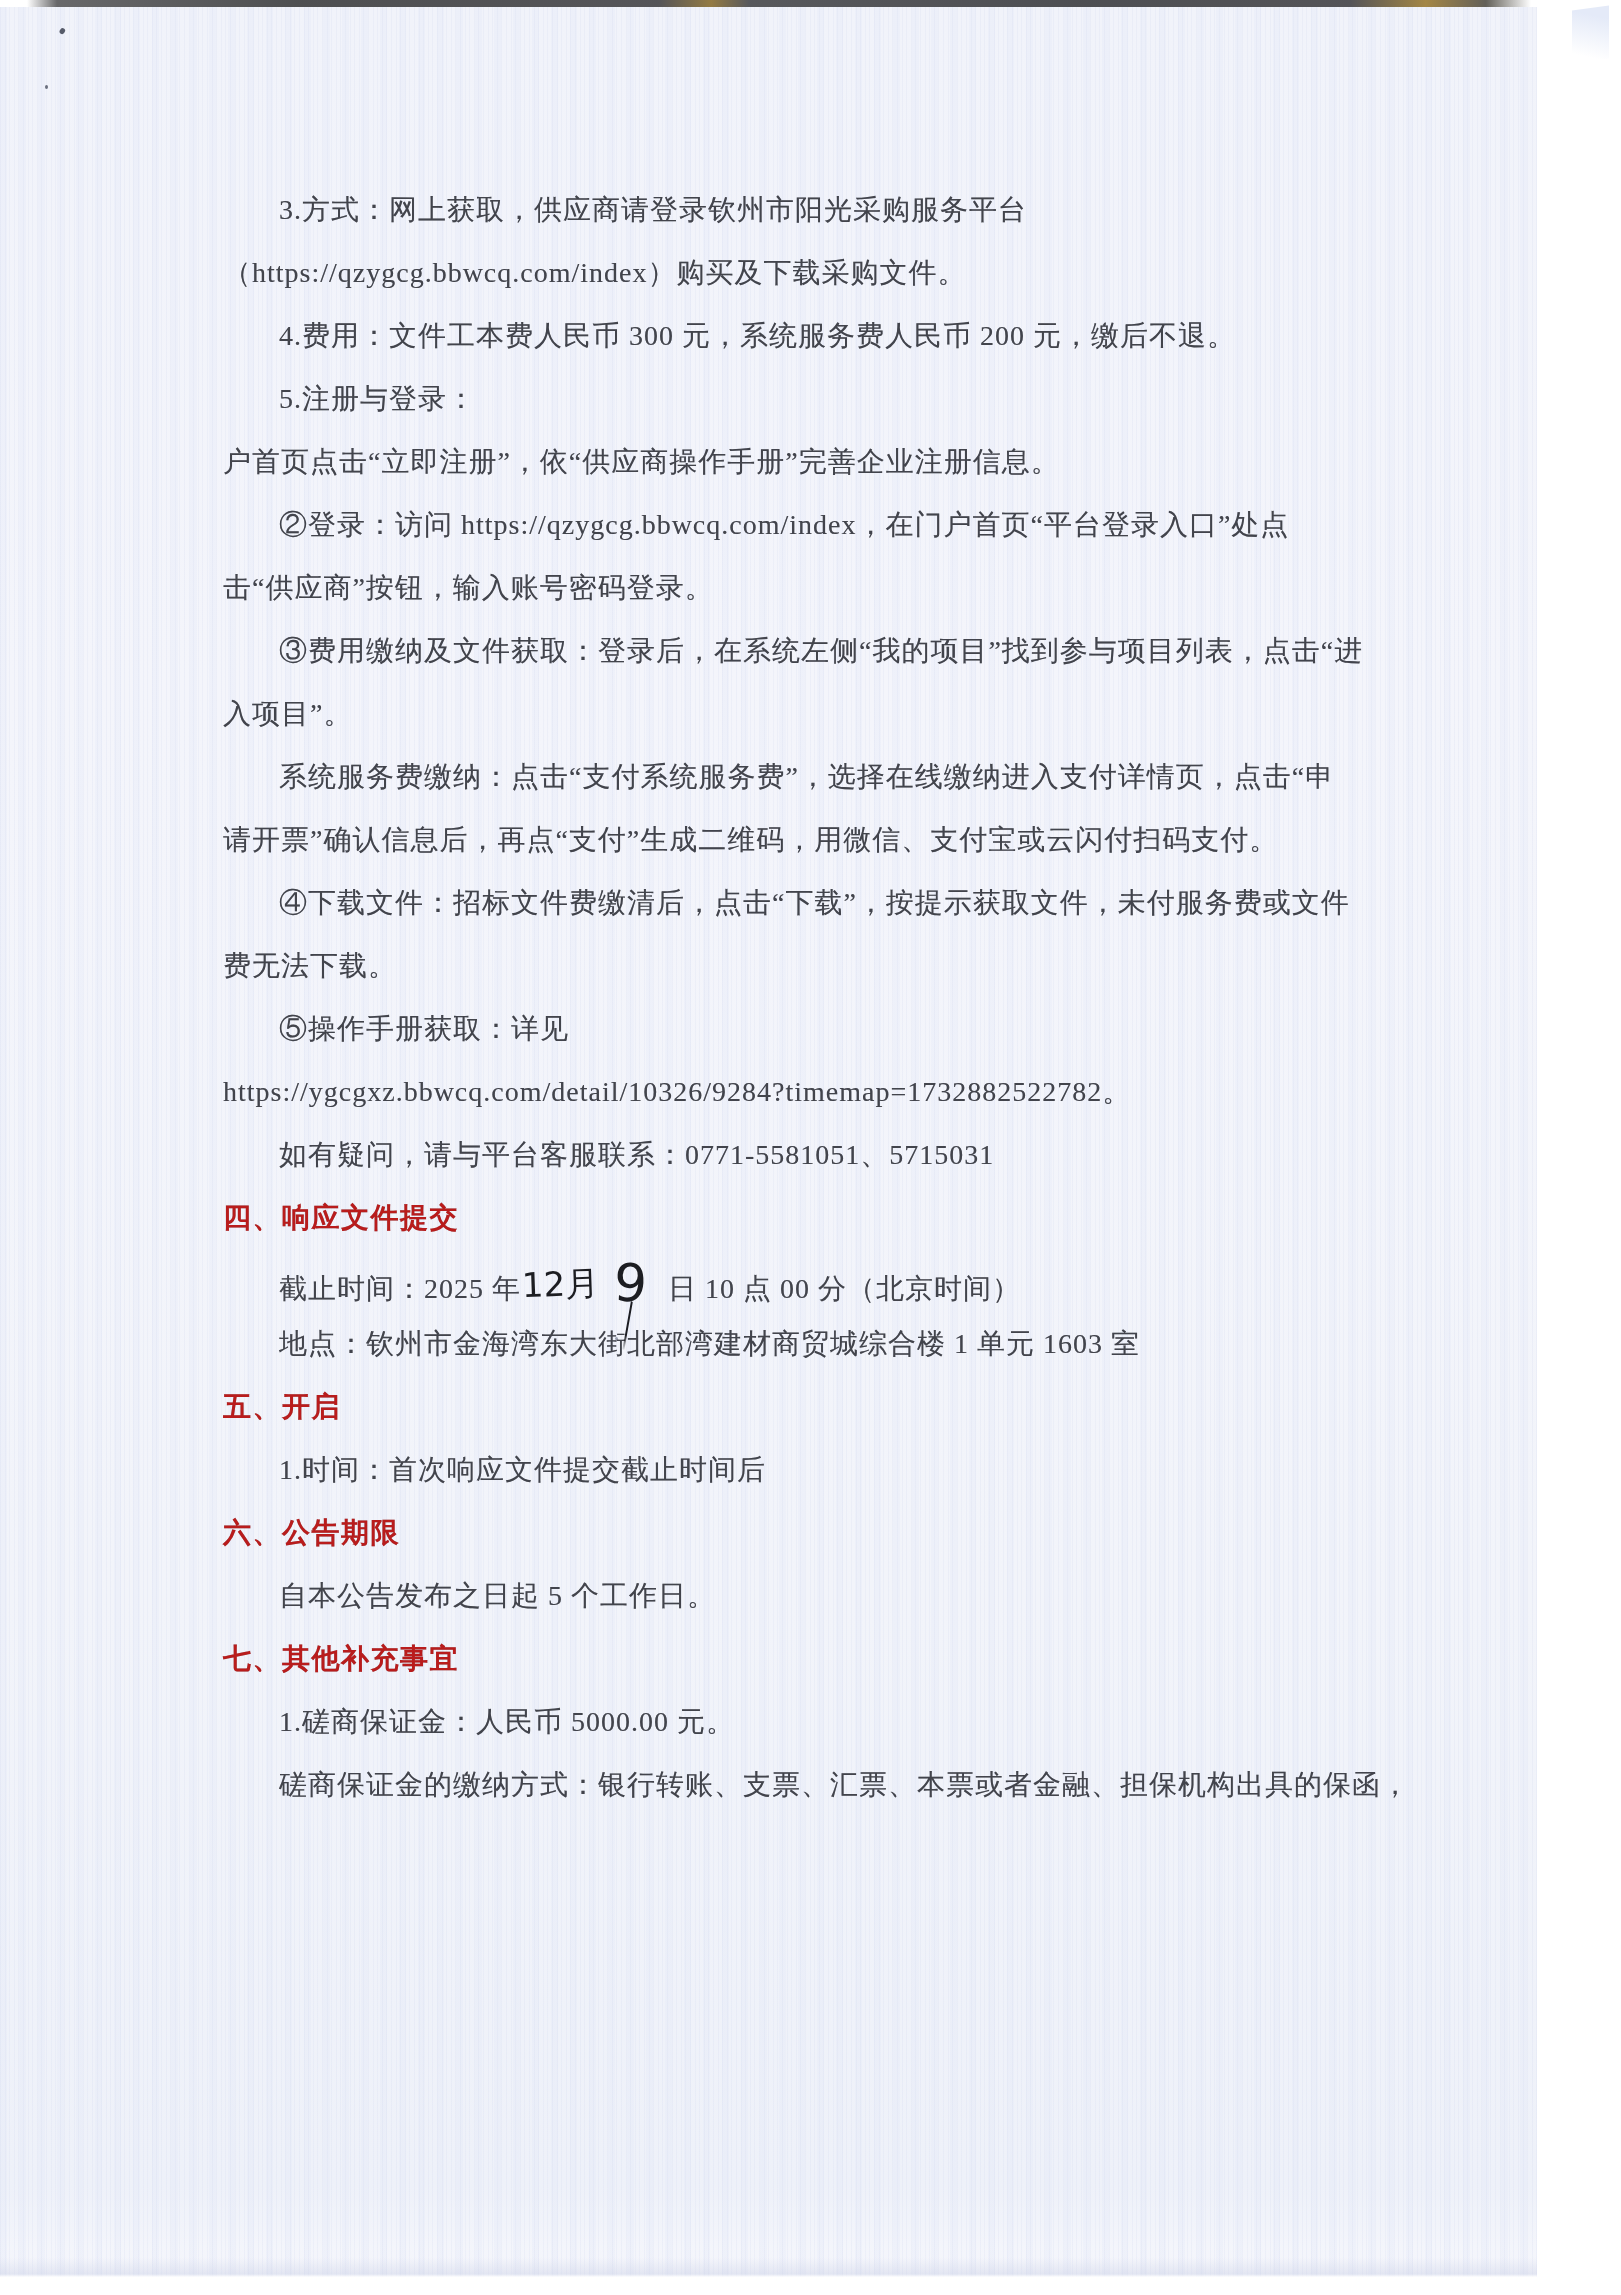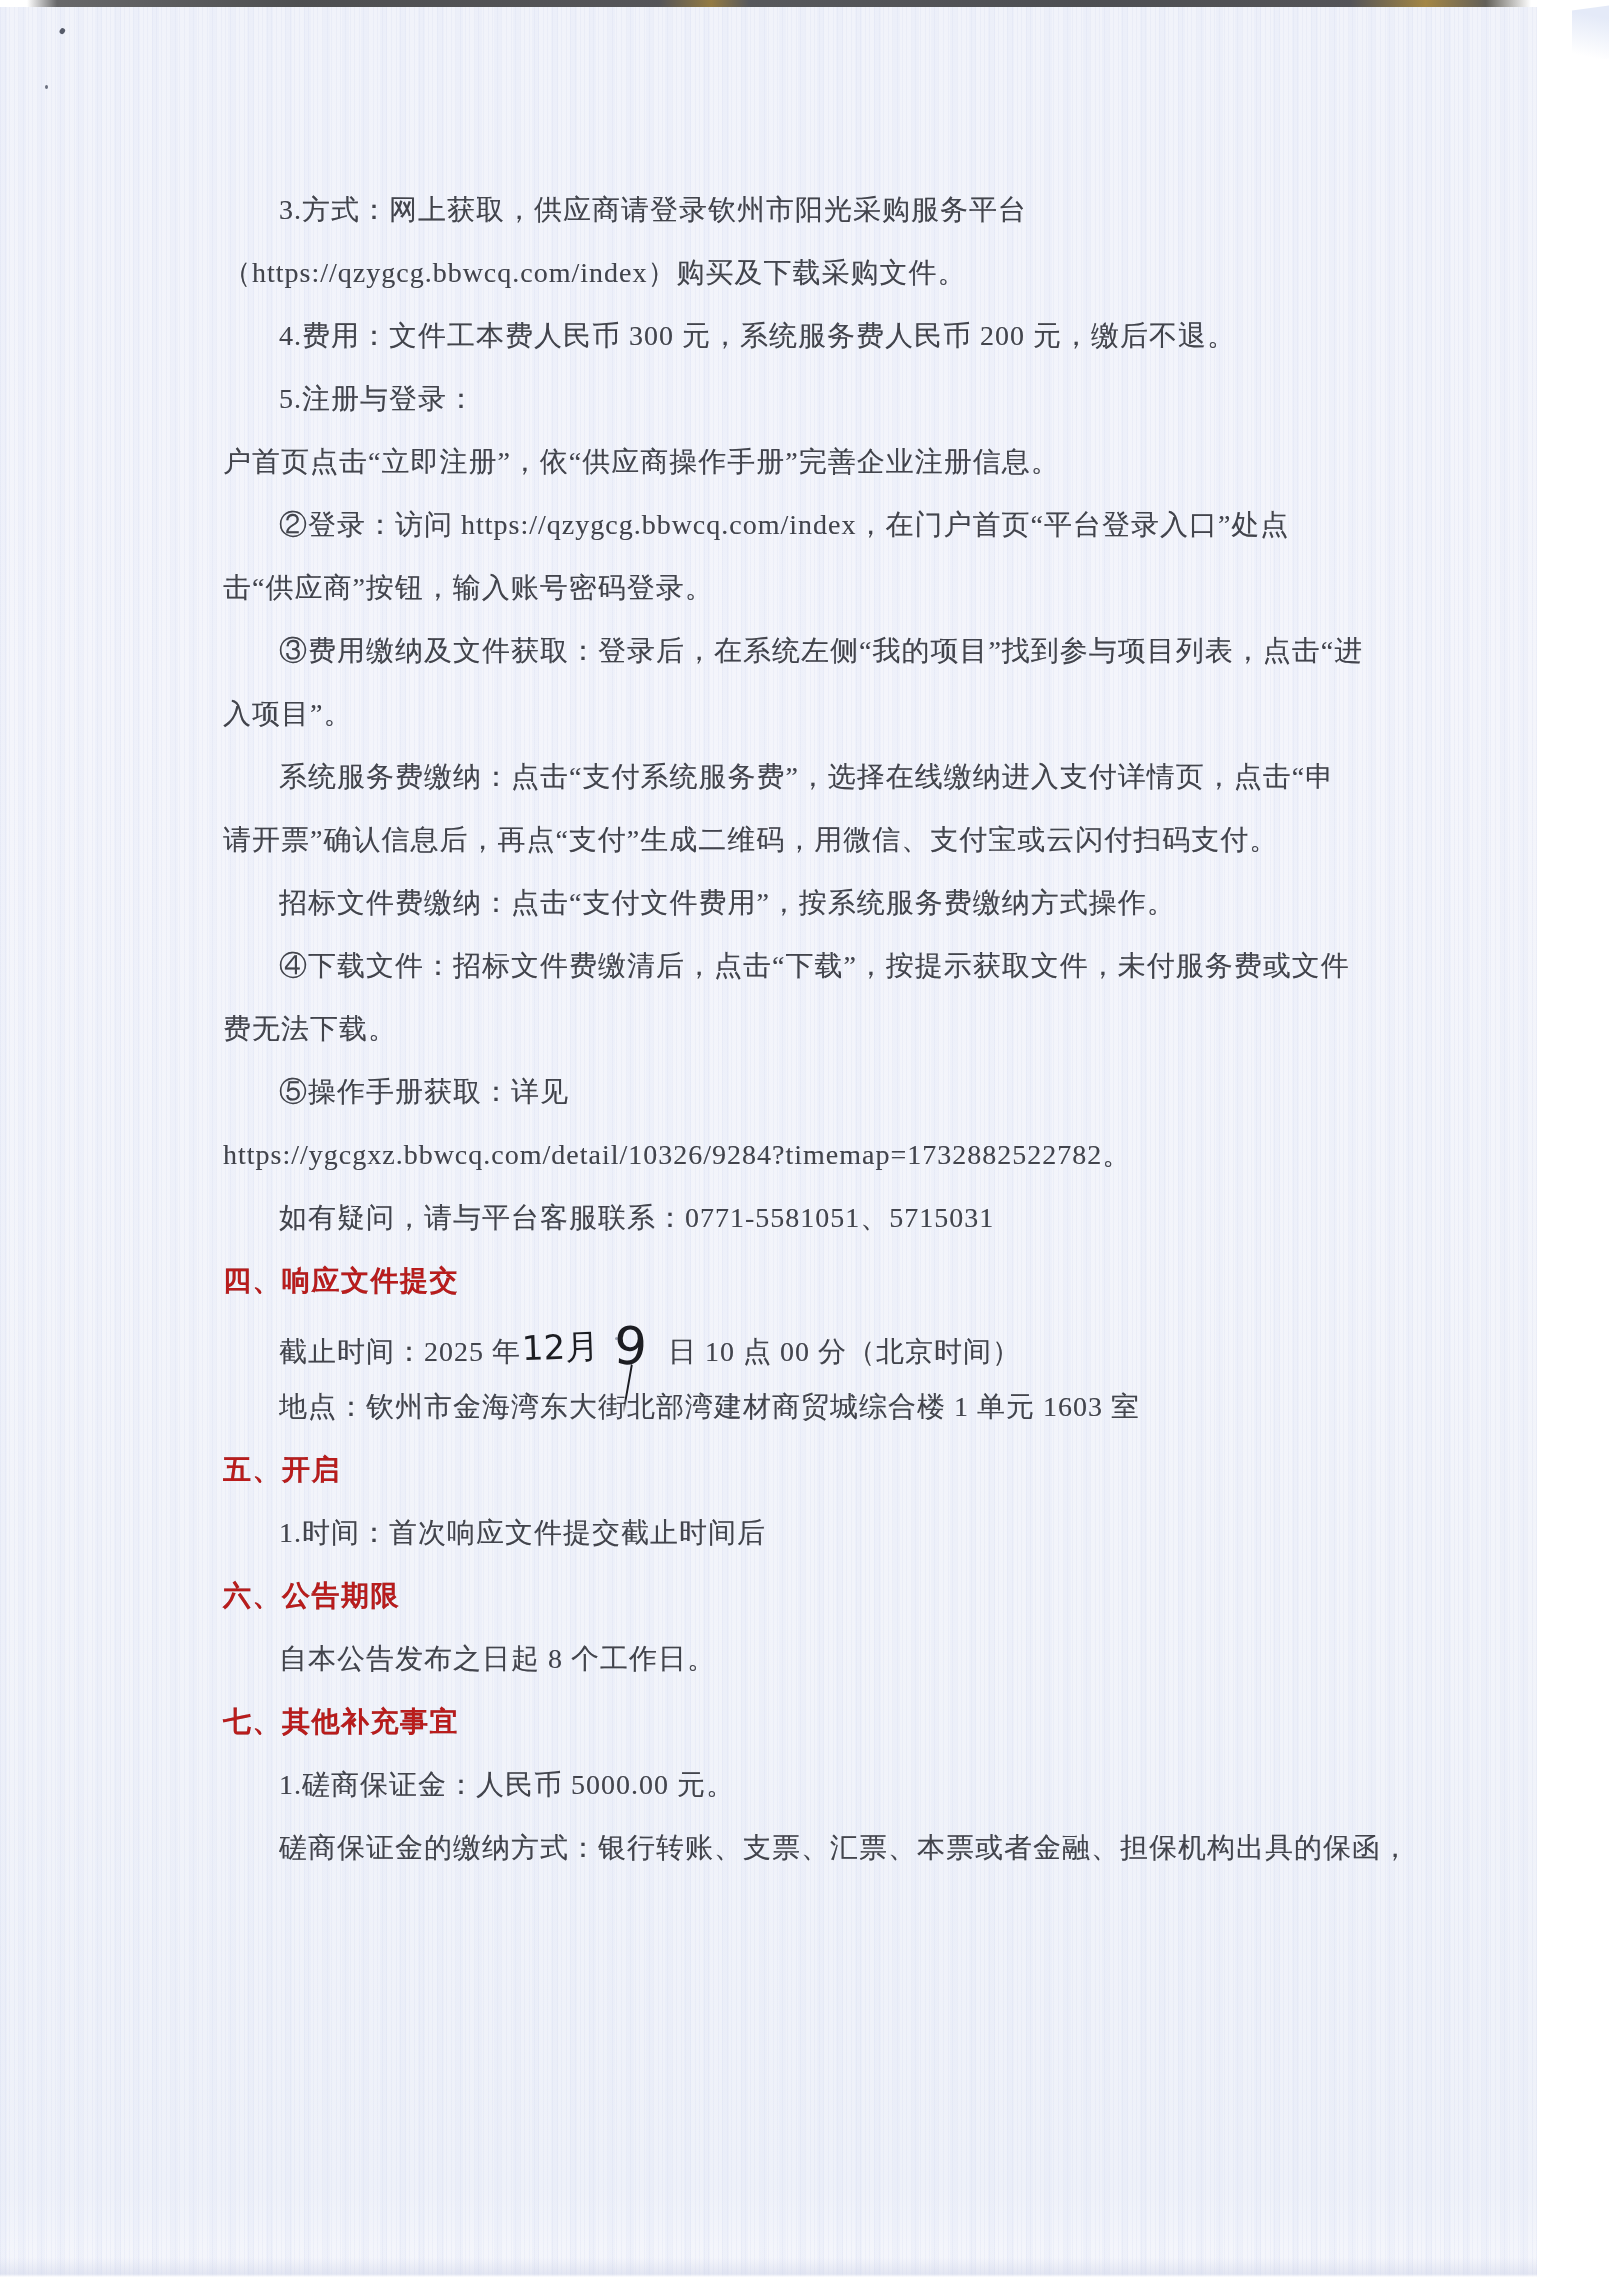--- a/index.html
+++ b/index.html
@@ -140,31 +140,30 @@
       <div class="line">（https://qzygcg.bbwcq.com/index）购买及下载采购文件。</div>
       <div class="line indent">4.费用：文件工本费人民币 300 元，系统服务费人民币 200 元，缴后不退。</div>
       <div class="line indent">5.注册与登录：</div>
       <div class="line">户首页点击“立即注册”，依“供应商操作手册”完善企业注册信息。</div>
       <div class="line indent">②登录：访问 https://qzygcg.bbwcq.com/index，在门户首页“平台登录入口”处点</div>
       <div class="line">击“供应商”按钮，输入账号密码登录。</div>
       <div class="line indent">③费用缴纳及文件获取：登录后，在系统左侧“我的项目”找到参与项目列表，点击“进</div>
       <div class="line">入项目”。</div>
       <div class="line indent">系统服务费缴纳：点击“支付系统服务费”，选择在线缴纳进入支付详情页，点击“申</div>
       <div class="line">请开票”确认信息后，再点“支付”生成二维码，用微信、支付宝或云闪付扫码支付。</div>
-      <div class="line indent">招标文件费缴纳：点击“支付文件费用”，按系统服务费缴纳方式操作。</div>
       <div class="line indent">④下载文件：招标文件费缴清后，点击“下载”，按提示获取文件，未付服务费或文件</div>
       <div class="line">费无法下载。</div>
       <div class="line indent">⑤操作手册获取：详见</div>
       <div class="line">https://ygcgxz.bbwcq.com/detail/10326/9284?timemap=1732882522782。</div>
       <div class="line indent">如有疑问，请与平台客服联系：0771-5581051、5715031</div>
       <div class="line heading">四、响应文件提交</div>
       <div class="line indent"><span class="seg-print">截止时间：2025 年</span><span class="seg-hand">12月</span><span class="seg-hand-big">9</span><span class="seg-print"> 日 10 点 00 分（北京时间）</span></div>
       <div class="line indent">地点：钦州市金海湾东大街北部湾建材商贸城综合楼 1 单元 1603 室</div>
       <div class="line heading">五、开启</div>
       <div class="line indent">1.时间：首次响应文件提交截止时间后</div>
       <div class="line heading">六、公告期限</div>
-      <div class="line indent">自本公告发布之日起 8 个工作日。</div>
+      <div class="line indent">自本公告发布之日起 5 个工作日。</div>
       <div class="line heading">七、其他补充事宜</div>
       <div class="line indent">1.磋商保证金：人民币 5000.00 元。</div>
       <div class="line indent">磋商保证金的缴纳方式：银行转账、支票、汇票、本票或者金融、担保机构出具的保函，</div>
     </div>
 </div>
 
 
 </body></html>

